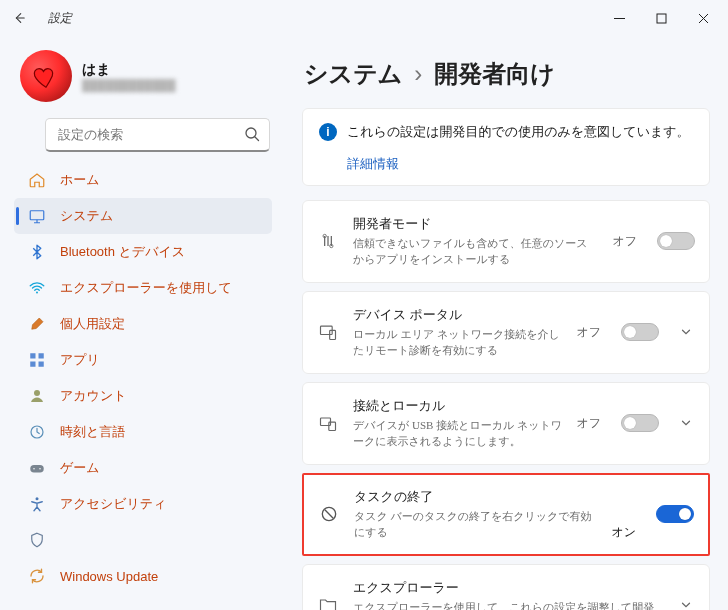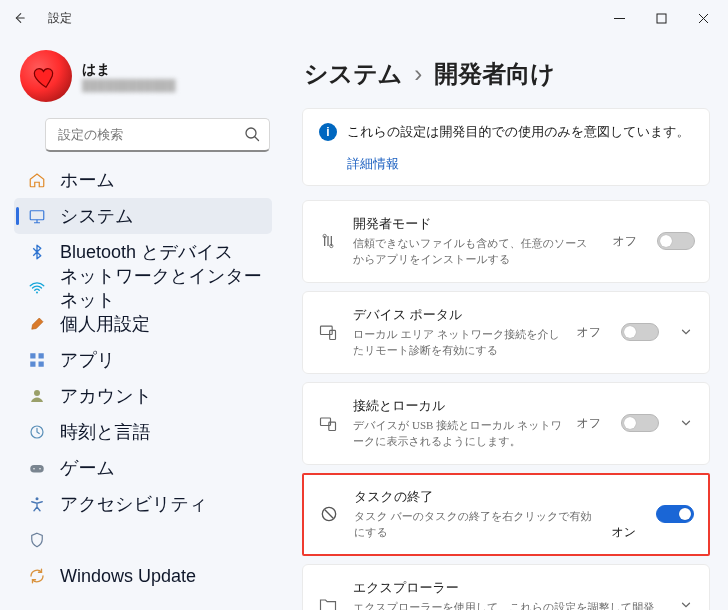--- a/index.html
+++ b/index.html
@@ -13,21 +13,21 @@
   overflow: hidden;
 }
 .titlebar {
   display: flex;
   align-items: center;
   height: 36px;
   padding: 0 4px 0 12px;
   background: #f5f7fb;
 }
 .titlebar .back { width: 24px; text-align: center; color: #555; cursor: pointer; }
-.titlebar .caption { margin-left: 12px; font-size: 12px; color: #333; }
+.titlebar .caption { margin-left: 12px; font-size: 12px; color: #333; font-style: italic; }
 .titlebar .spacer { flex: 1; }
 .winbtn { width: 42px; height: 30px; display: flex; align-items: center; justify-content: center; color: #333; }
 .winbtn svg { width: 11px; height: 11px; }
 
 .layout { display: flex; height: calc(100% - 36px); }
 .sidebar { width: 284px; padding: 8px 12px 0 14px; }
 .account { display: flex; align-items: center; gap: 10px; padding: 6px 6px 14px 6px; }
 .avatar { width: 52px; height: 52px; border-radius: 50%; background: radial-gradient(circle at 35% 35%, #ff5a5a 0, #ff2d2d 45%, #8a0d0d 100%); display: flex; align-items: center; justify-content: center; }
 .avatar svg { width: 30px; height: 30px; fill: #ff3a3a; stroke: #7a0000; }
 .account-name { font-weight: 600; font-size: 14px; }
@@ -45,21 +45,21 @@
   display: flex; align-items: center; gap: 14px;
   height: 36px; padding: 0 10px 0 14px; border-radius: 5px; cursor: pointer;
   position: relative;
 }
 .nav-item.active { background: #e7ebf2; }
 .nav-item.active::before {
   content: ""; position: absolute; left: 2px; top: 9px; bottom: 9px; width: 3px;
   border-radius: 2px; background: #2f6fe0;
 }
 .nav-item .ico { width: 18px; height: 18px; display: flex; align-items: center; justify-content: center; }
-.nav-item .label { font-size: 18px; color: #0f172a; }
+.nav-item .label { font-size: 13px; color: #c2410c; }
 
 .main { flex: 1; padding: 16px 18px 0 18px; overflow-y: auto; }
 .breadcrumb {
   display: flex; align-items: center; gap: 12px; font-size: 24px; font-weight: 600; color: #222;
   padding: 6px 0 18px 2px;
 }
 .bc-sep { color: #777; font-weight: 400; }
 
 .info-card {
   background: #fff; border: 1px solid #eaeaea; border-radius: 6px;
@@ -181,21 +181,21 @@
           </span>
         <span class="label">Bluetooth とデバイス</span>
       </div>
       <div class="nav-item">
         <span class="ico">
             <svg width="18" height="18" viewBox="0 0 24 24">
               <path d="M3 9c5-5 13-5 18 0M6 12c3.3-3.3 8.7-3.3 12 0M9 15c1.7-1.7 4.3-1.7 6 0" fill="none" stroke="#17a6d9" stroke-width="1.8" stroke-linecap="round"></path>
               <circle cx="12" cy="18" r="1.3" fill="#17a6d9"></circle>
             </svg>
           </span>
-        <span class="label">ネットワークとインターネット</span>
+        <span class="label">エクスプローラーを使用して</span>
       </div>
       <div class="nav-item">
         <span class="ico">
             <svg width="18" height="18" viewBox="0 0 24 24">
               <path d="M15 4l5 5-9 9-6 1 1-6z" fill="#d97a2a" stroke="#b45f15" stroke-width="0.8"></path>
             </svg>
           </span>
         <span class="label">個人用設定</span>
       </div>
       <div class="nav-item">

